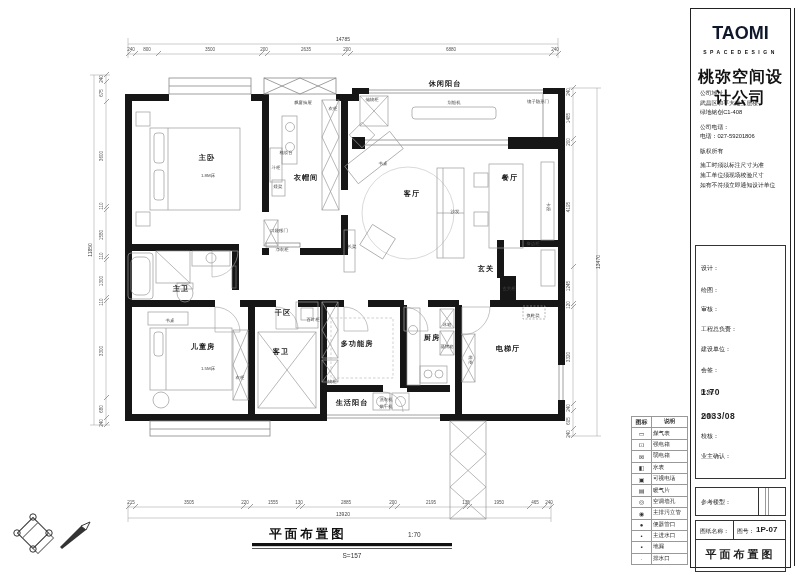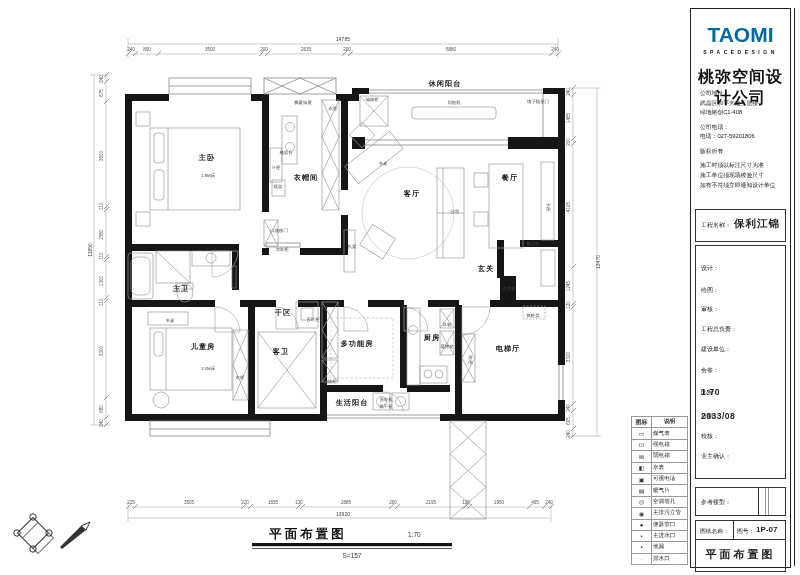--- a/index.html
+++ b/index.html
@@ -8,21 +8,21 @@
   svg text{font-family:"Liberation Sans",sans-serif;}
   .dim{font-size:4.6px;fill:#555;}
   .dimT{font-size:5px;fill:#444;}
   .room{font-size:7.2px;fill:#222;font-weight:bold;letter-spacing:1px;}
   .item{font-size:4.4px;fill:#444;}
   .foot{font-size:12.5px;fill:#111;font-weight:bold;letter-spacing:3px;}
   .foots{font-size:6.5px;fill:#333;}
   
   .tb{position:absolute;left:690px;top:8px;width:99px;height:558px;border:1.2px solid #222;background:#fff;}
   .tb *{position:absolute;box-sizing:border-box;}
-  .logo{left:0;top:14px;width:100%;text-align:center;font-weight:900;font-size:21px;letter-spacing:0px;color:#0369a1;}
+  .logo{left:0;top:14px;width:100%;text-align:center;font-weight:900;font-size:18px;letter-spacing:0px;color:#0f172a;}
   .logosub{left:0;top:40px;width:100%;text-align:center;font-size:5px;letter-spacing:3.5px;color:#111;font-weight:bold;}
   .cmpy{left:0;top:58px;width:100%;text-align:center;font-size:16px;font-weight:bold;color:#111;letter-spacing:1px;}
   .addr{left:9px;top:80px;width:84px;font-size:5.8px;line-height:1.65;color:#222;}
   .addr .gap{display:block;position:static;height:5px;}
   .boxA{left:4px;top:200px;width:91px;height:33px;border:1px solid #333;}
   .boxA .lb{left:5px;top:11px;font-size:6px;}
   .boxA .pn{left:38px;top:7px;font-size:10.5px;font-weight:bold;letter-spacing:1px;}
   .boxB{left:4px;top:236px;width:91px;height:234px;border:1px solid #333;}
   .fld{left:5px;width:81px;height:13px;font-size:6px;display:flex;align-items:flex-end;}
   .fld .ln{flex:1;border-bottom:0.8px solid #888;margin-left:2px;height:9px;}
@@ -429,24 +429,20 @@
     <span style="position:static;display:block">公司电话：</span>
     <span style="position:static;display:block">电话：027-59201806</span>
     <span class="gap"></span>
     <span style="position:static;display:block">版权所有</span>
     <span class="gap"></span>
     <span style="position:static;display:block">施工时须以标注尺寸为准</span>
     <span style="position:static;display:block">施工单位须现场校验尺寸</span>
     <span style="position:static;display:block">如有不符须立即通知设计单位</span>
   </div>
 
-  <div class="boxA">
-    <span class="lb">工程名称：</span>
-    <span class="pn">保利江锦</span>
-  </div>
 
   <div class="boxB">
     <div class="fld" style="top:14px">
           <span>设计：</span>
           <span class="ln"></span>
         </div>
     <div class="fld" style="top:36px">
           <span>绘图：</span>
           <span class="ln"></span>
         </div>

